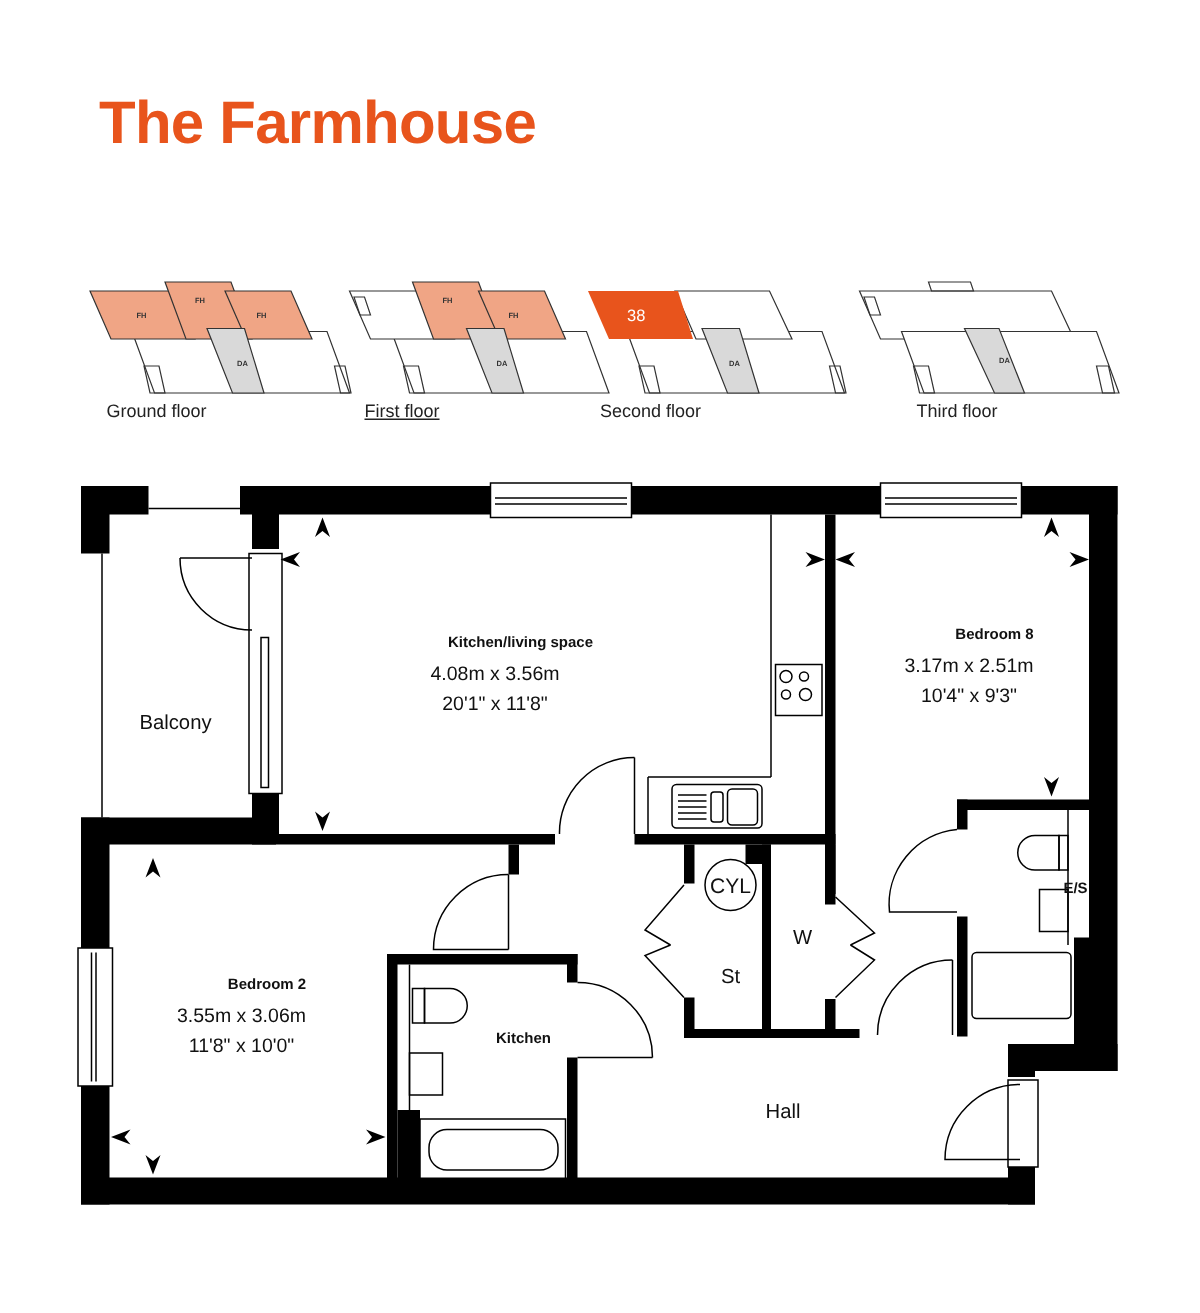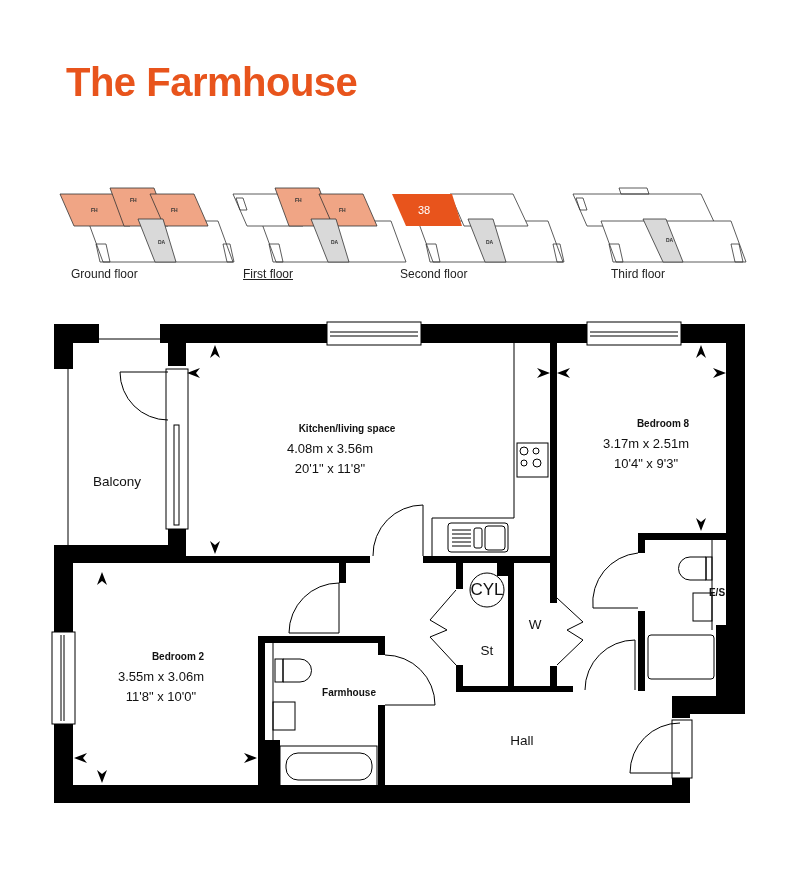--- a/index.html
+++ b/index.html
@@ -240,27 +240,27 @@
   <div class="name">Bedroom 8</div>
   <div>3.17m x 2.51m</div>
   <div>10'4" x 9'3"</div>
 </div>
 <div class="room-label" style="left:161px; top:647px;">
   <div class="name">Bedroom 2</div>
   <div>3.55m x 3.06m</div>
   <div>11'8" x 10'0"</div>
 </div>
 <div class="room-label" style="left:332px; top:683px;">
-  <div class="name">Farmhouse</div>
+  <div class="name">Kitchen</div>
 </div>
 <div class="room-label" style="left:700px; top:583px;">
   <div class="name">E/S</div>
 </div>
 <div class="room-label" style="left:487px; top:580px; font-size:12px;">
-  <div class="plain" style="font-size:17px;">CYL</div>
+  <div class="plain" style="font-size:14px;">CYL</div>
 </div>
 <div class="room-label" style="left:487px; top:641px;">
   <div class="plain">St</div>
 </div>
 <div class="room-label" style="left:535px; top:615px;">
   <div class="plain">W</div>
 </div>
 <div class="room-label" style="left:522px; top:731px;">
   <div class="plain">Hall</div>
 </div>

